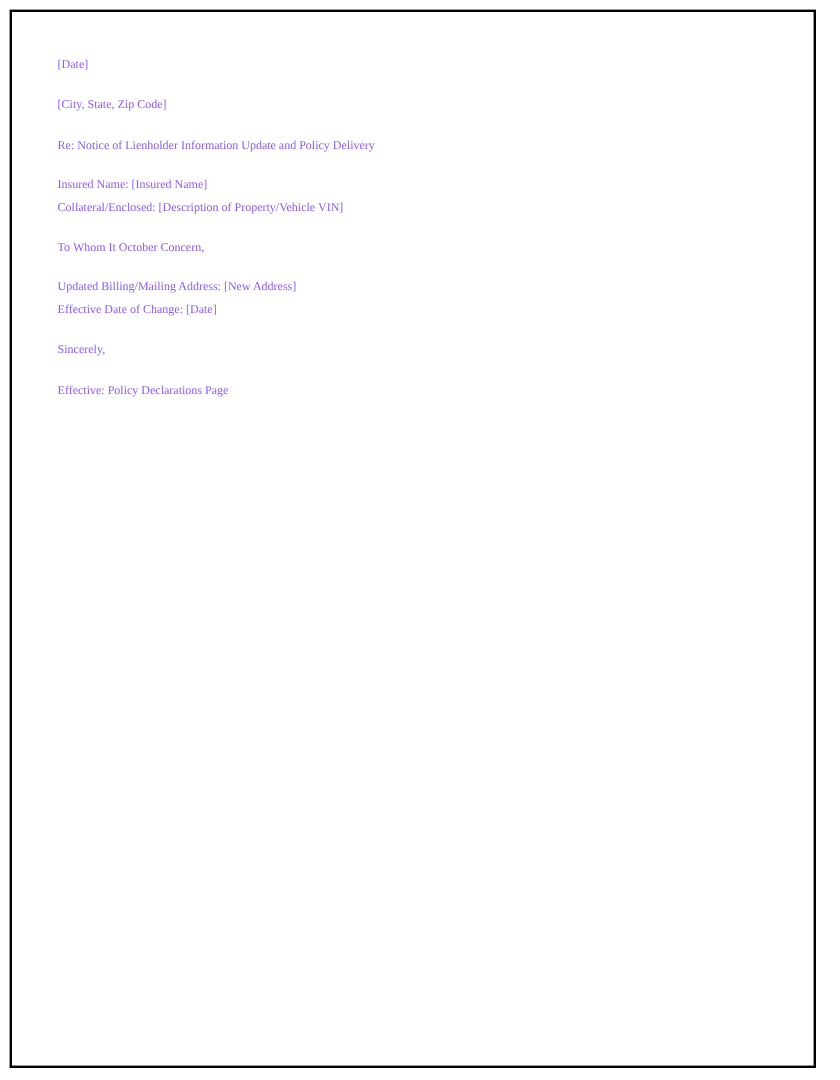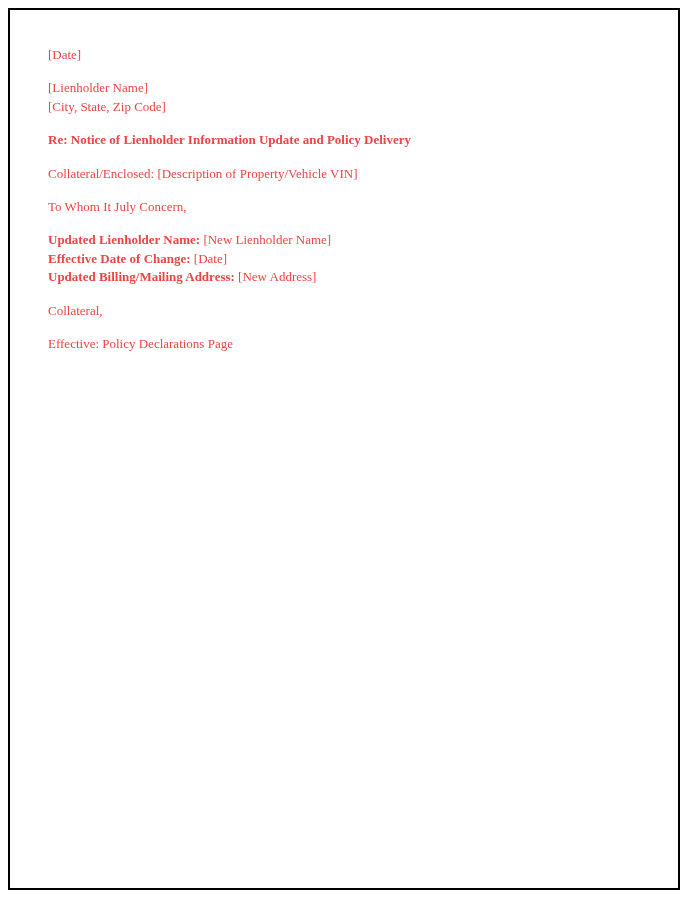--- a/index.html
+++ b/index.html
@@ -24,74 +24,73 @@
     border: 2px solid #000000;
     box-sizing: border-box;
     pointer-events: none;
   }
   .content {
     position: absolute;
     left: 48px;
     top: 46px;
     width: 592px;
     font-family: "Liberation Serif", serif;
-    font-size: 13px;
+    font-size: 10px;
     line-height: 18.4px;
-    color: #ef4444;
+    color: #8b5cf6;
   }
   .block {
     margin: 0 0 15px 0;
   }
   .line {
     margin: 0;
   }
   .bold {
-    font-weight: bold;
+    font-weight: normal;
   }
 </style>
 </head>
 <body>
 
 <div class="page">
   <div class="page-border"></div>
 
   <div class="content">
 
     <div class="block">
       <p class="line">[Date]</p>
     </div>
 
     <div class="block">
-      <p class="line">[Lienholder Name]</p>
       <p class="line">[City, State, Zip Code]</p>
     </div>
 
     <div class="block">
       <p class="line bold">Re: Notice of Lienholder Information Update and Policy Delivery</p>
     </div>
 
     <div class="block">
+      <p class="line">Insured Name: [Insured Name]</p>
       <p class="line">Collateral/Enclosed: [Description of Property/Vehicle VIN]</p>
     </div>
 
     <div class="block">
-      <p class="line">To Whom It July Concern,</p>
+      <p class="line">To Whom It October Concern,</p>
     </div>
 
 
 
     <div class="block">
-      <p class="line"><span class="bold">Updated Lienholder Name:</span><span> [New Lienholder Name]</span></p>
+      <p class="line"><span class="bold">Updated Billing/Mailing Address:</span><span> [New Address]</span></p>
       <p class="line"><span class="bold">Effective Date of Change:</span><span> [Date]</span></p>
-      <p class="line"><span class="bold">Updated Billing/Mailing Address:</span><span> [New Address]</span></p>
     </div>
 
 
     <div class="block">
-      <p class="line">Collateral,</p>
+      <p class="line">Sincerely,</p>
     </div>
 
 
     <div class="block">
       <p class="line">Effective: Policy Declarations Page</p>
     </div>
 
   </div>
 </div>
 

